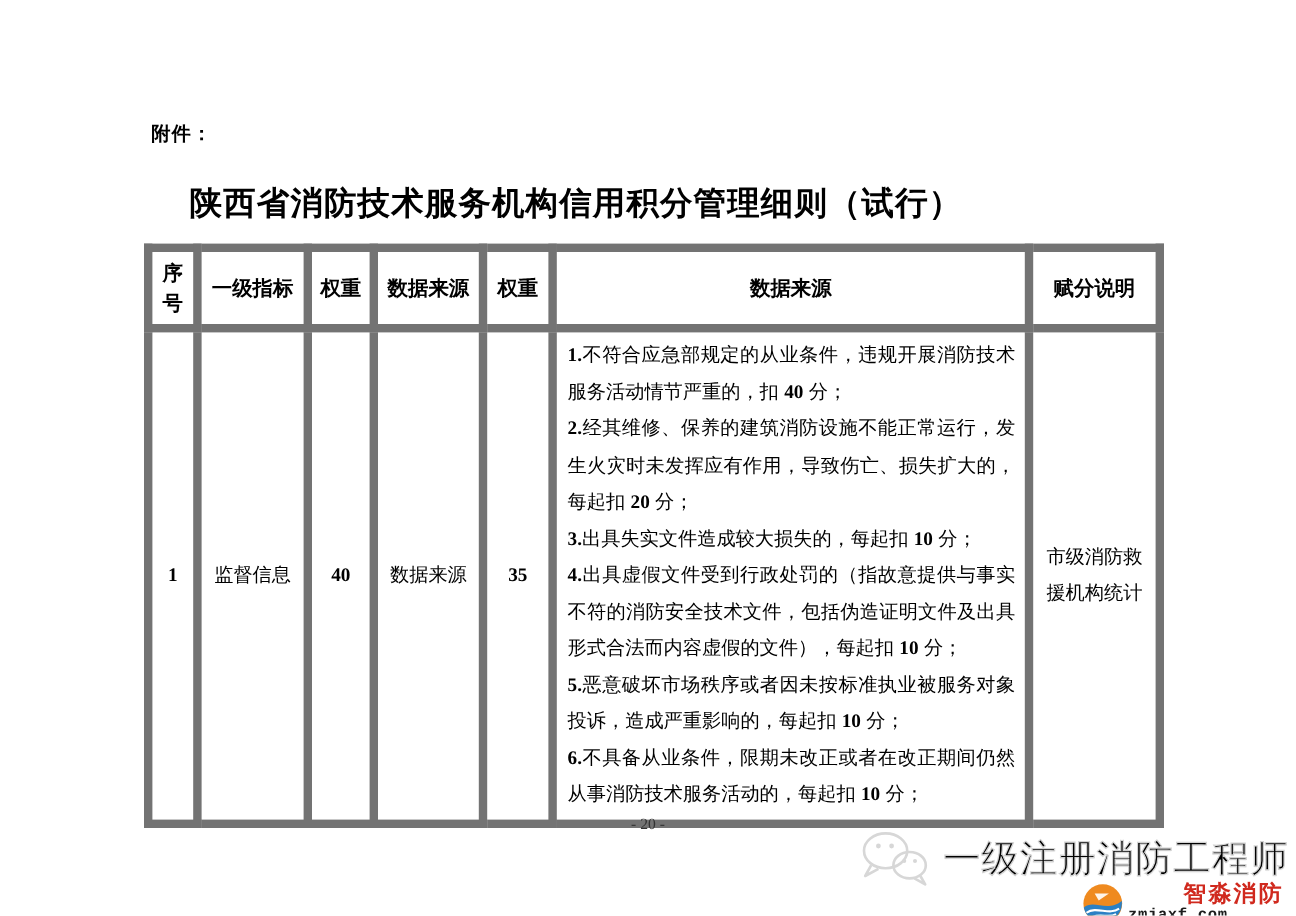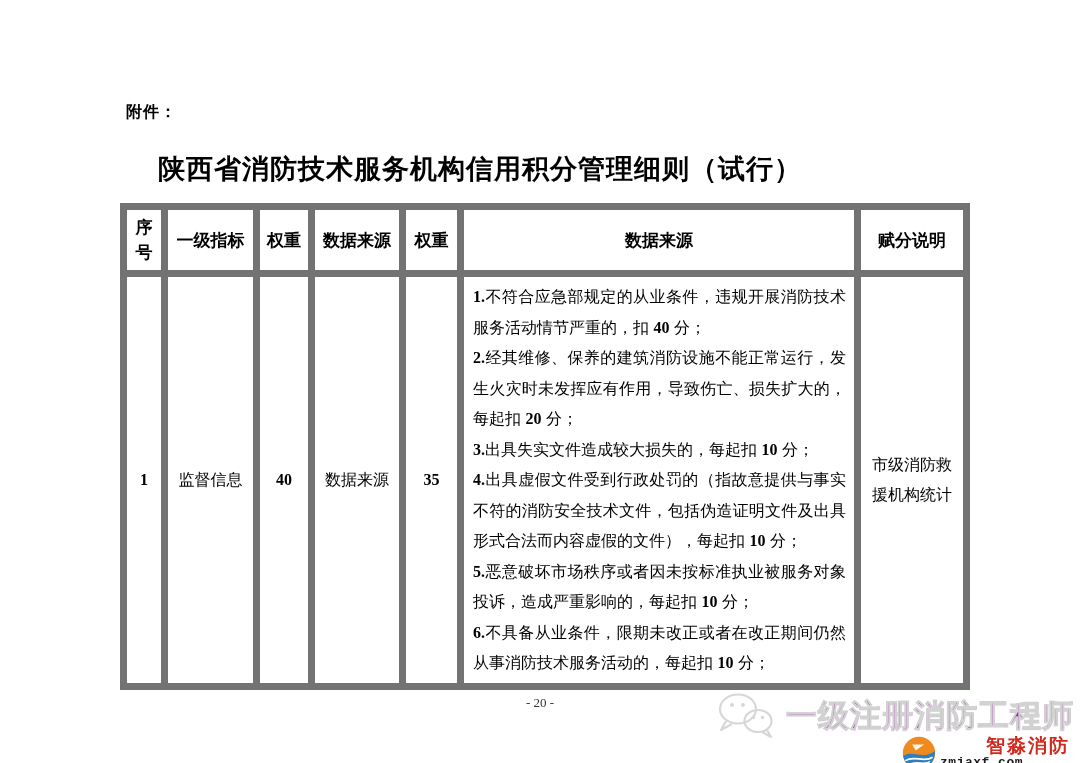--- a/index.html
+++ b/index.html
@@ -53,33 +53,32 @@
   }
   td.cell-serial,td.cell-weight{font-size:16px;}
   td.cell-serial span,td.cell-weight span{
     font-family:"Liberation Serif","DejaVu Serif",serif;font-weight:bold;
   }
 
   .page-number{
     position:absolute;top:679px;left:0;width:1080px;
     text-align:center;font-size:13px;color:#333;
     font-family:"Liberation Serif","DejaVu Serif",serif;
-    margin-top:16px;
   }
 
   .watermark{
     position:absolute;right:2px;top:690px;width:360px;
   }
   .wm-row1{
     display:flex;align-items:center;justify-content:flex-end;gap:5px;
     padding-right:4px;
   }
   .wm-text{
-    font-size:31px;font-weight:bold;white-space:nowrap;
-    color:#a21caf;-webkit-text-stroke:1px #d2d2d2;
+    font-size:31px;font-weight:normal;white-space:nowrap;
+    color:#000000;-webkit-text-stroke:1px #d2d2d2;
     text-shadow:0 1px 1px #e6e6e6;
     letter-spacing:1px;
   }
   .wm-row2{
     display:flex;align-items:center;justify-content:flex-end;gap:4px;
     margin-top:-6px;padding-right:8px;
   }
   .brand-block{display:flex;flex-direction:column;line-height:1.05;}
   .brand-name{
     font-size:19px;font-weight:bold;color:#d0291e;letter-spacing:2px;margin-left:46px;

